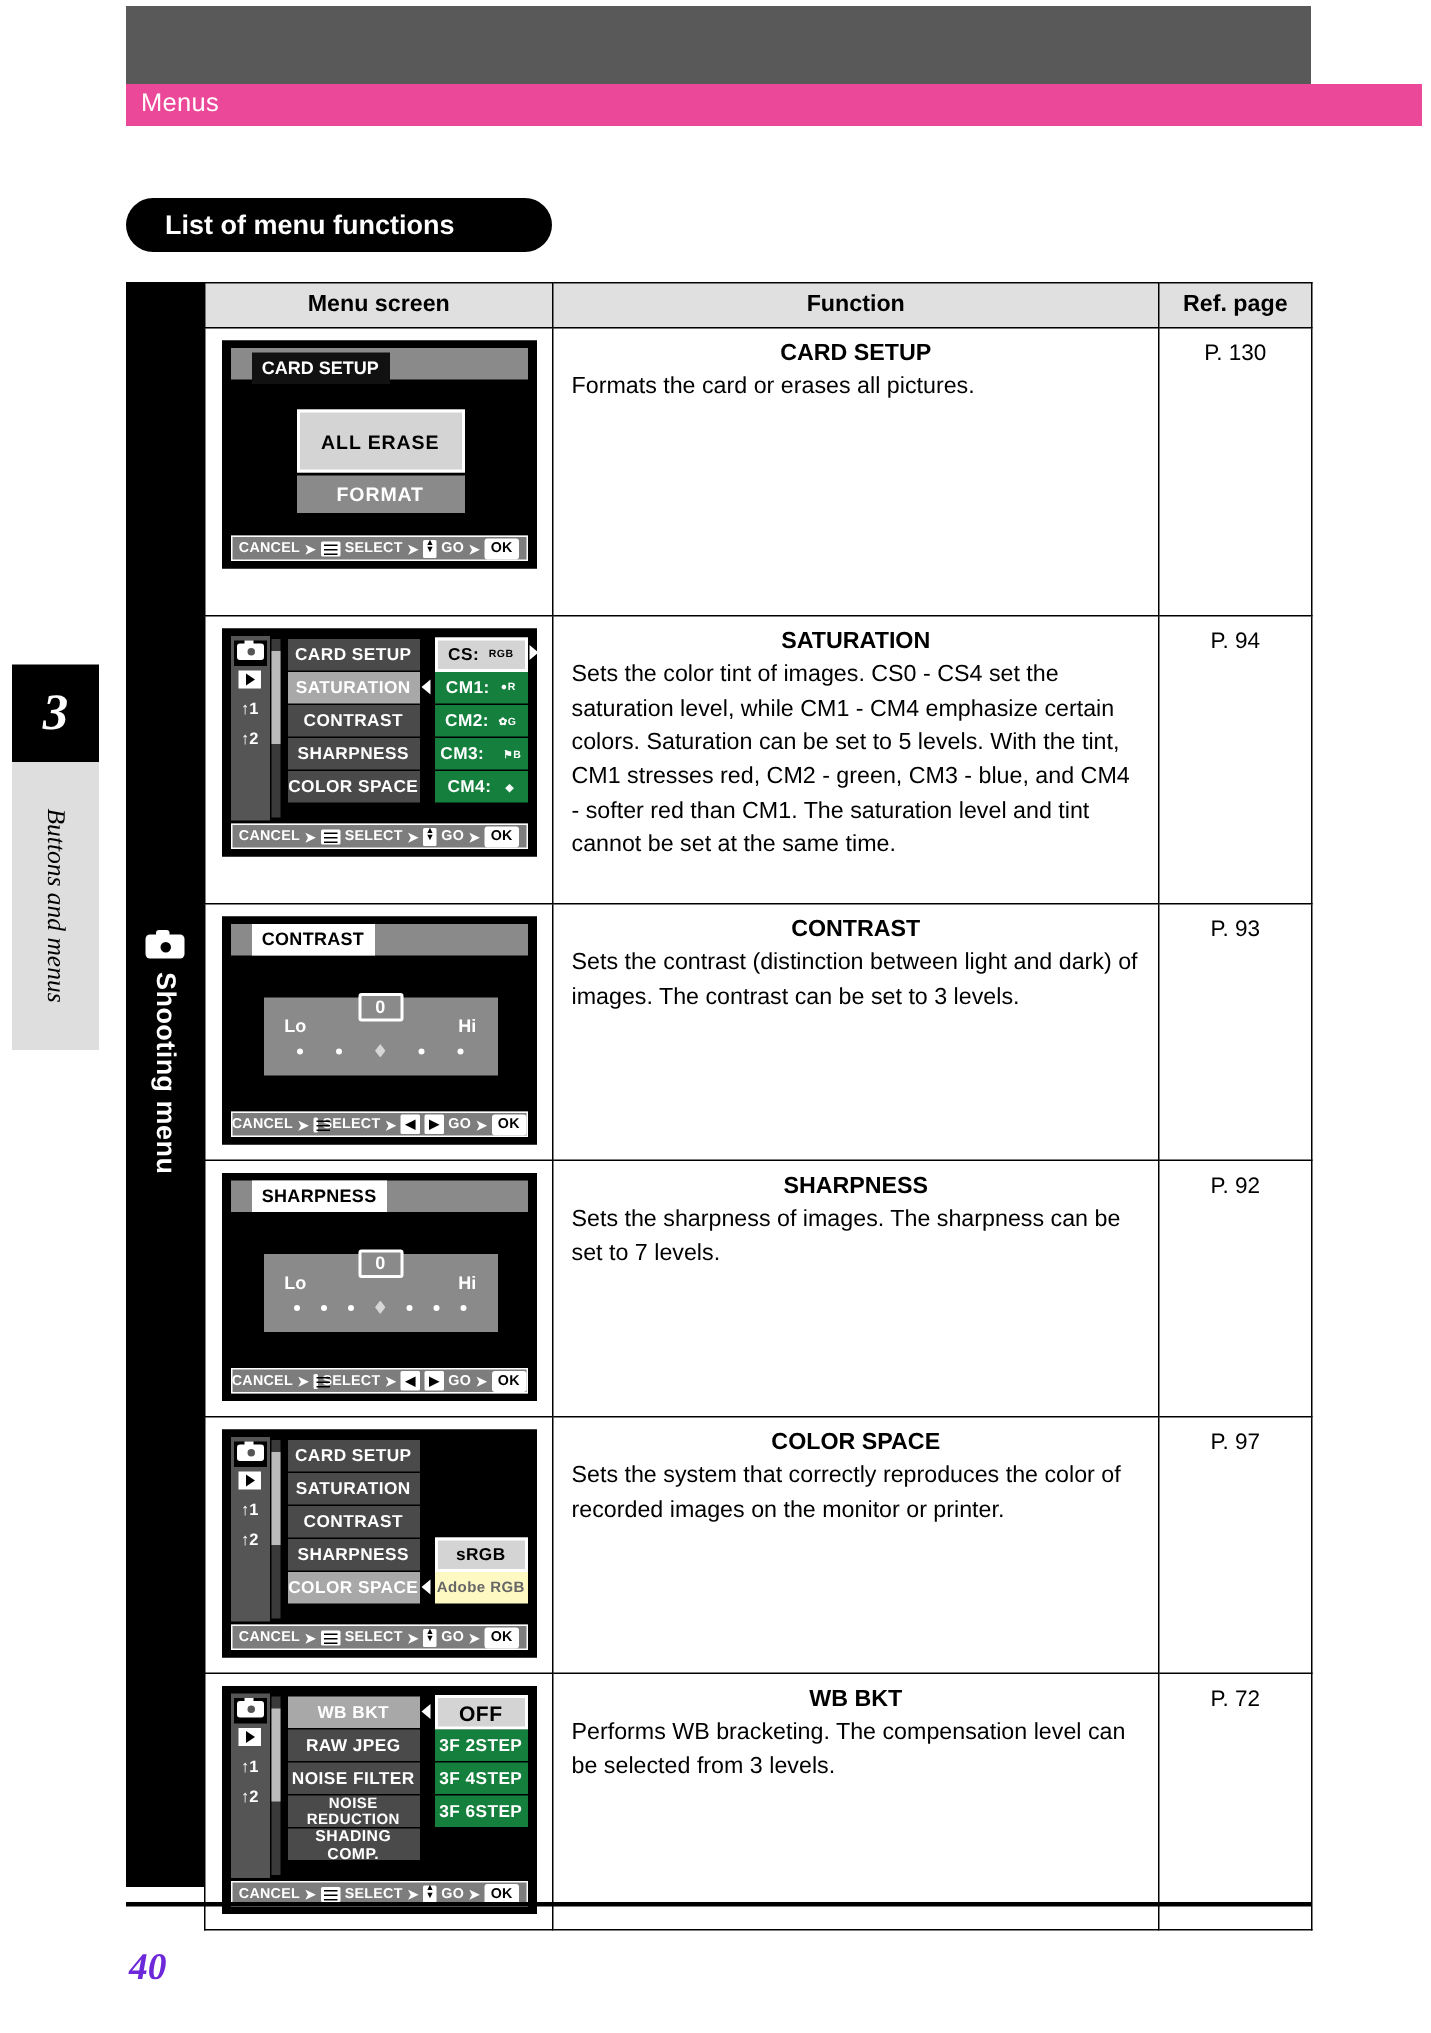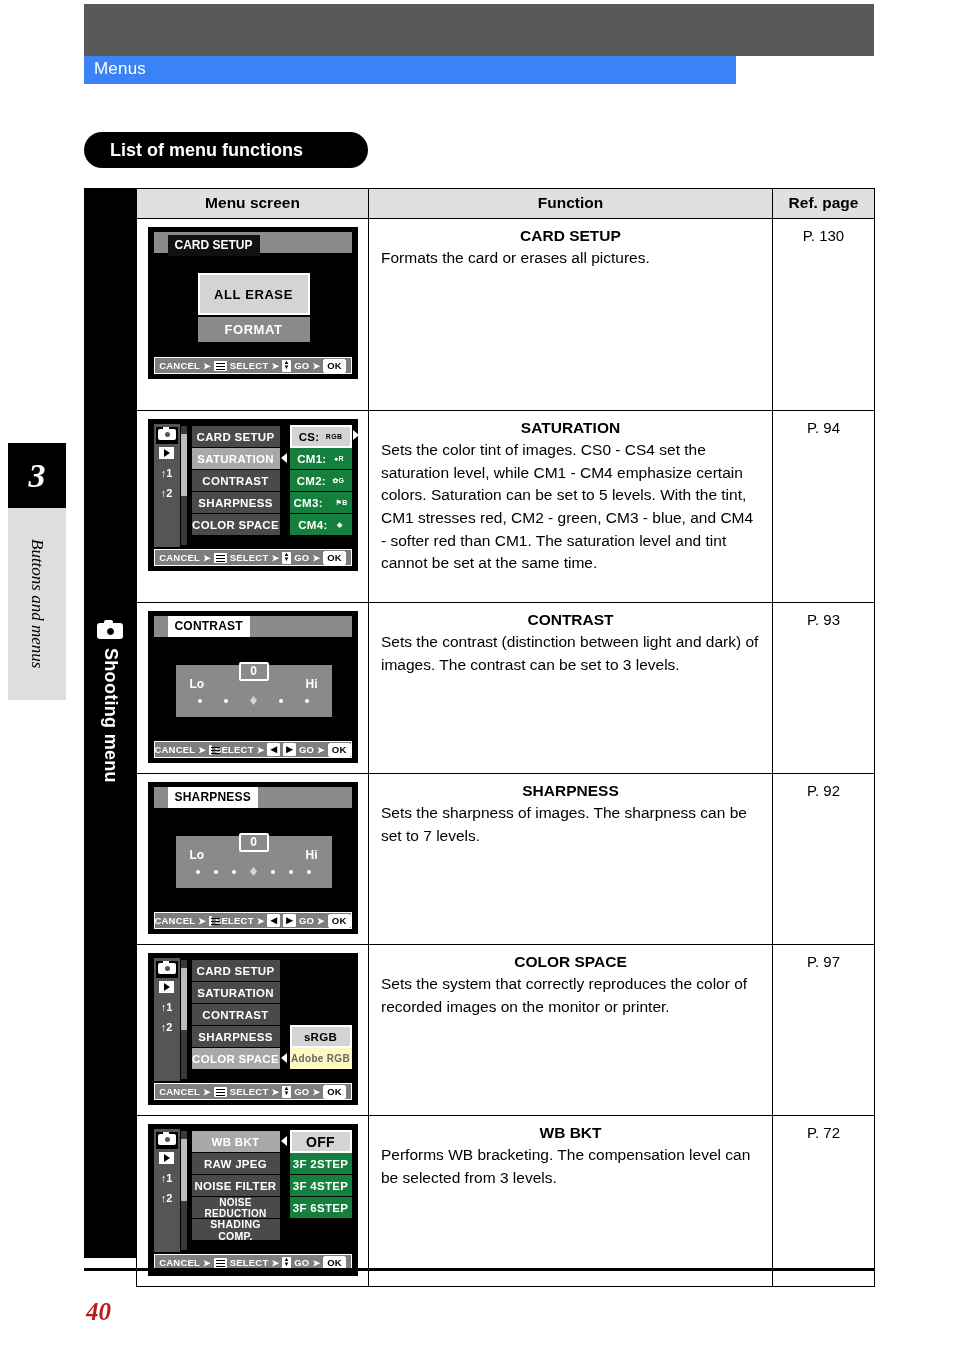--- a/index.html
+++ b/index.html
@@ -10,22 +10,22 @@
     overflow: hidden;
   }
   .page { position: relative; width: 954px; height: 1355px; background:#fff; }
 
   
   .topgray {
     position: absolute; left: 84px; top: 4px; width: 790px; height: 52px;
     background: #595959;
   }
   .topblack {
-    position: absolute; left: 84px; top: 56px; width: 652px; height: 28px;
-    background: #3b82f6;
+    position: absolute; left: 84px; top: 56px; width: 864px; height: 28px;
+    background: #ec4899;
   }
   .topblack .ttl {
     position:absolute; left: 10px; top: 3px;
     color:#fff; font-size: 17px; letter-spacing: .2px;
   }
 
   
   .pill {
     position:absolute; left: 84px; top: 132px; width: 284px; height: 36px;
     background:#000; border-radius: 18px;
@@ -270,21 +270,21 @@
     position:absolute; width:0;height:0;
     border-left:6px solid #fff; border-top:5px solid transparent;
     border-bottom:5px solid transparent;
   }
   .mini { font-size:7px; font-weight:bold; }
 
   
   .pagenum {
     position:absolute; left: 86px; top: 1298px;
     font-family:"Liberation Serif", serif;
-    font-weight:bold; font-style:italic; font-size:25px; color:#b91c1c;
+    font-weight:bold; font-style:italic; font-size:25px; color:#6d28d9;
   }
   .botline {
     position:absolute; left:84px; top:1268px; width:790px; height:3px;
     background:#000;
   }
 </style>
 </head>
 <body>
 
 <div class="page">

